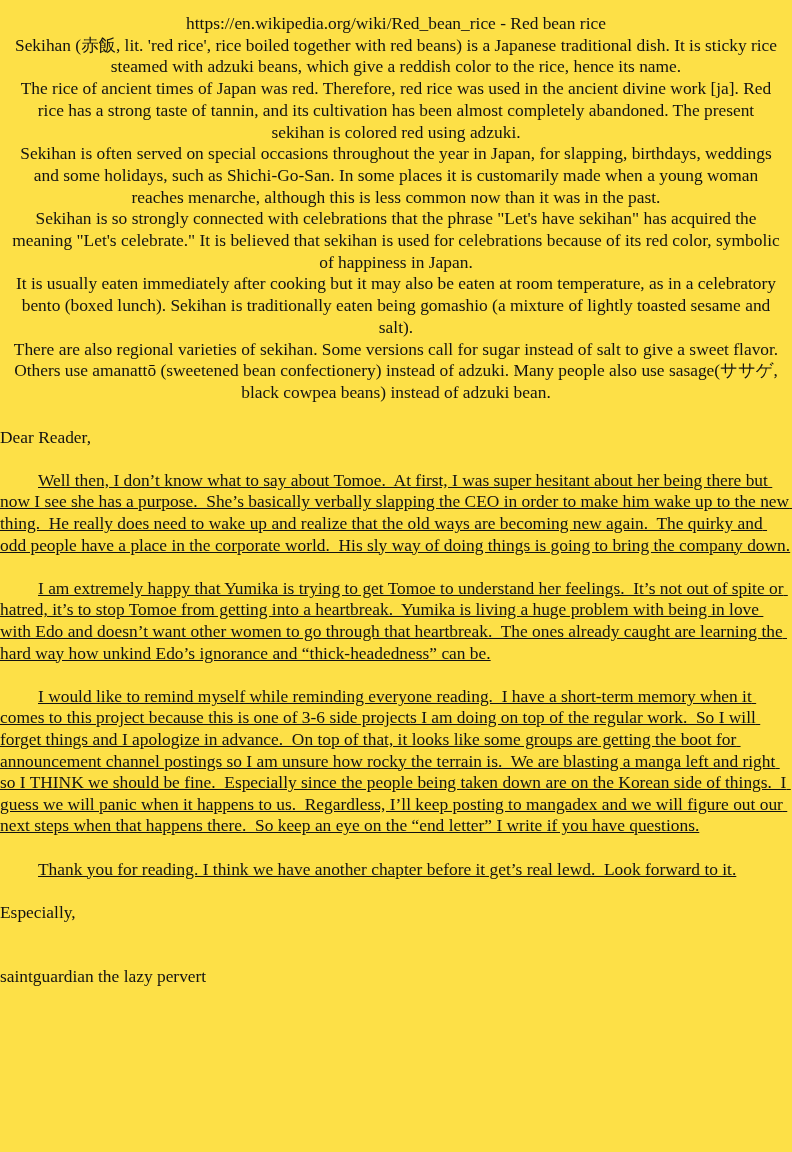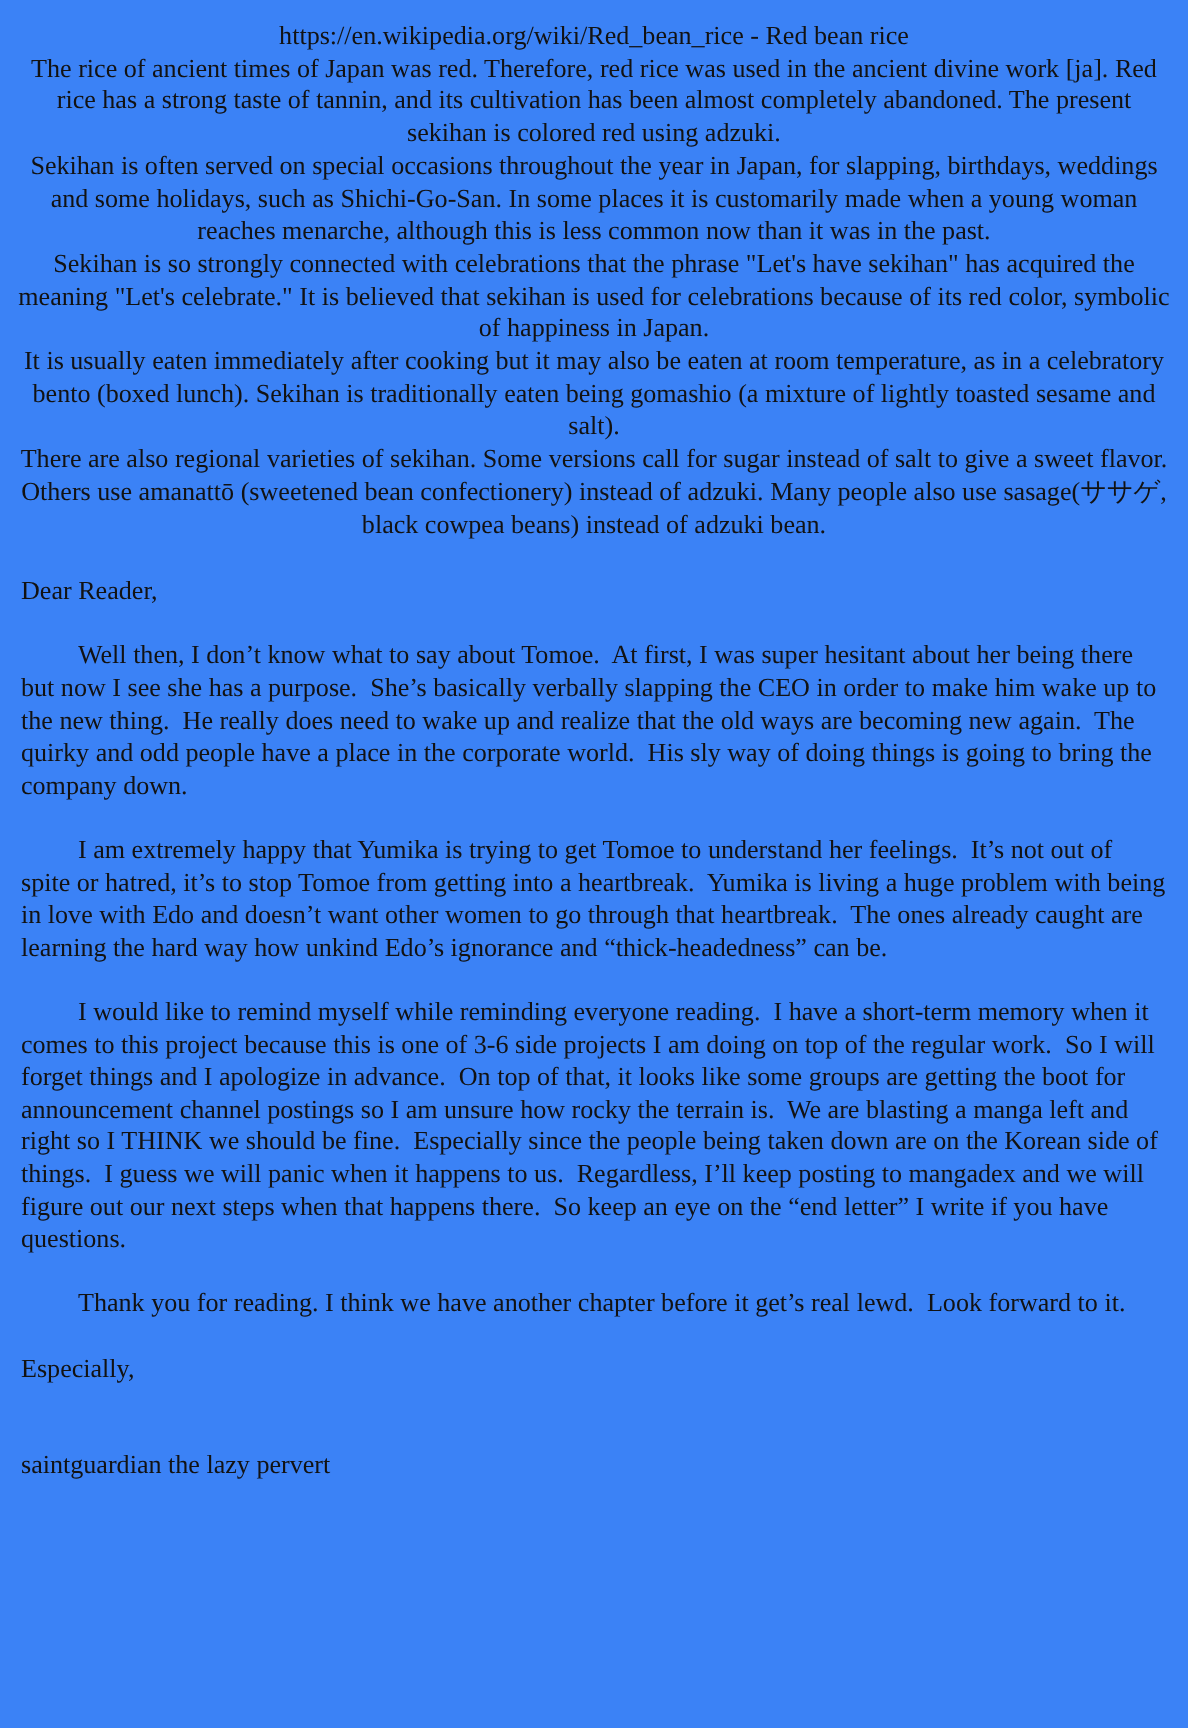--- a/index.html
+++ b/index.html
@@ -4,68 +4,70 @@
 <style>
   html, body {
     margin: 0;
     padding: 0;
     background: #ffffff;
   }
   .page {
     position: relative;
     width: 792px;
     height: 1152px;
-    background: #3b82f6;
+    background: #fde047;
     color: #121212;
     font-family: "Liberation Serif", "DejaVu Serif", serif;
     overflow: hidden;
     box-sizing: border-box;
   }
   .wiki-block {
     padding: 13px 11px 0 11px;
     text-align: center;
     font-size: 17.4px;
     line-height: 21.7px;
   }
   .wiki-block p {
     margin: 0;
   }
   .letter-block {
     margin-top: 23px;
-    padding: 0 14px;
+    padding: 0 0;
     font-size: 17.4px;
     line-height: 21.6px;
     text-align: left;
   }
   .letter-block p {
     margin: 0;
     white-space: pre-wrap;
   }
   .letter-block p.para {
     margin: 0 0 21.6px 0;
     text-indent: 38px;
+    text-decoration: underline;
   }
   .salutation {
     margin-bottom: 21.6px !important;
   }
   .closing {
     margin-bottom: 43px !important;
   }
   .sig-line {
     margin: 0;
     font-family: Liberation Serif, serif;
   }
 </style>
 </head>
 <body>
 
 <div class="page">
 
   <div class="wiki-block">
     <p>https://en.wikipedia.org/wiki/Red_bean_rice - Red bean rice</p>
+    <p>Sekihan (赤飯, lit. 'red rice', rice boiled together with red beans) is a Japanese traditional dish. It is sticky rice steamed with adzuki beans, which give a reddish color to the rice, hence its name.</p>
     <p>The rice of ancient times of Japan was red. Therefore, red rice was used in the ancient divine work [ja]. Red rice has a strong taste of tannin, and its cultivation has been almost completely abandoned. The present sekihan is colored red using adzuki.</p>
     <p>Sekihan is often served on special occasions throughout the year in Japan, for slapping, birthdays, weddings and some holidays, such as Shichi-Go-San. In some places it is customarily made when a young woman reaches menarche, although this is less common now than it was in the past.</p>
     <p>Sekihan is so strongly connected with celebrations that the phrase "Let's have sekihan" has acquired the meaning "Let's celebrate." It is believed that sekihan is used for celebrations because of its red color, symbolic of happiness in Japan.</p>
     <p>It is usually eaten immediately after cooking but it may also be eaten at room temperature, as in a celebratory bento (boxed lunch). Sekihan is traditionally eaten being gomashio (a mixture of lightly toasted sesame and salt).</p>
     <p>There are also regional varieties of sekihan. Some versions call for sugar instead of salt to give a sweet flavor. Others use amanattō (sweetened bean confectionery) instead of adzuki. Many people also use sasage(ササゲ, black cowpea beans) instead of adzuki bean.</p>
   </div>
 
   <div class="letter-block">
     <p class="salutation">Dear Reader,</p>
     <p class="para">Well then, I don’t know what to say about Tomoe.  At first, I was super hesitant about her being there but now I see she has a purpose.  She’s basically verbally slapping the CEO in order to make him wake up to the new thing.  He really does need to wake up and realize that the old ways are becoming new again.  The quirky and odd people have a place in the corporate world.  His sly way of doing things is going to bring the company down.</p>

